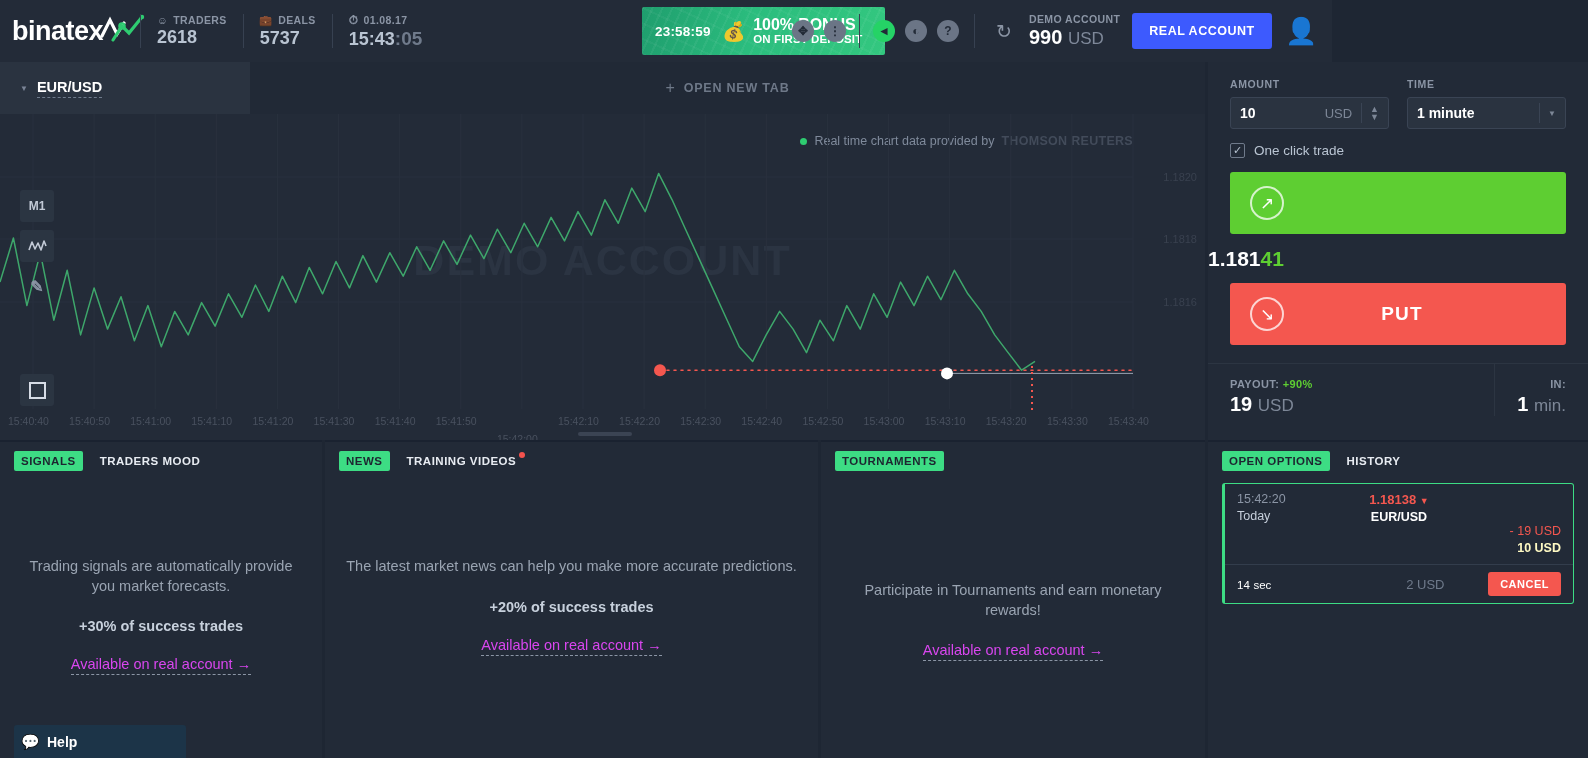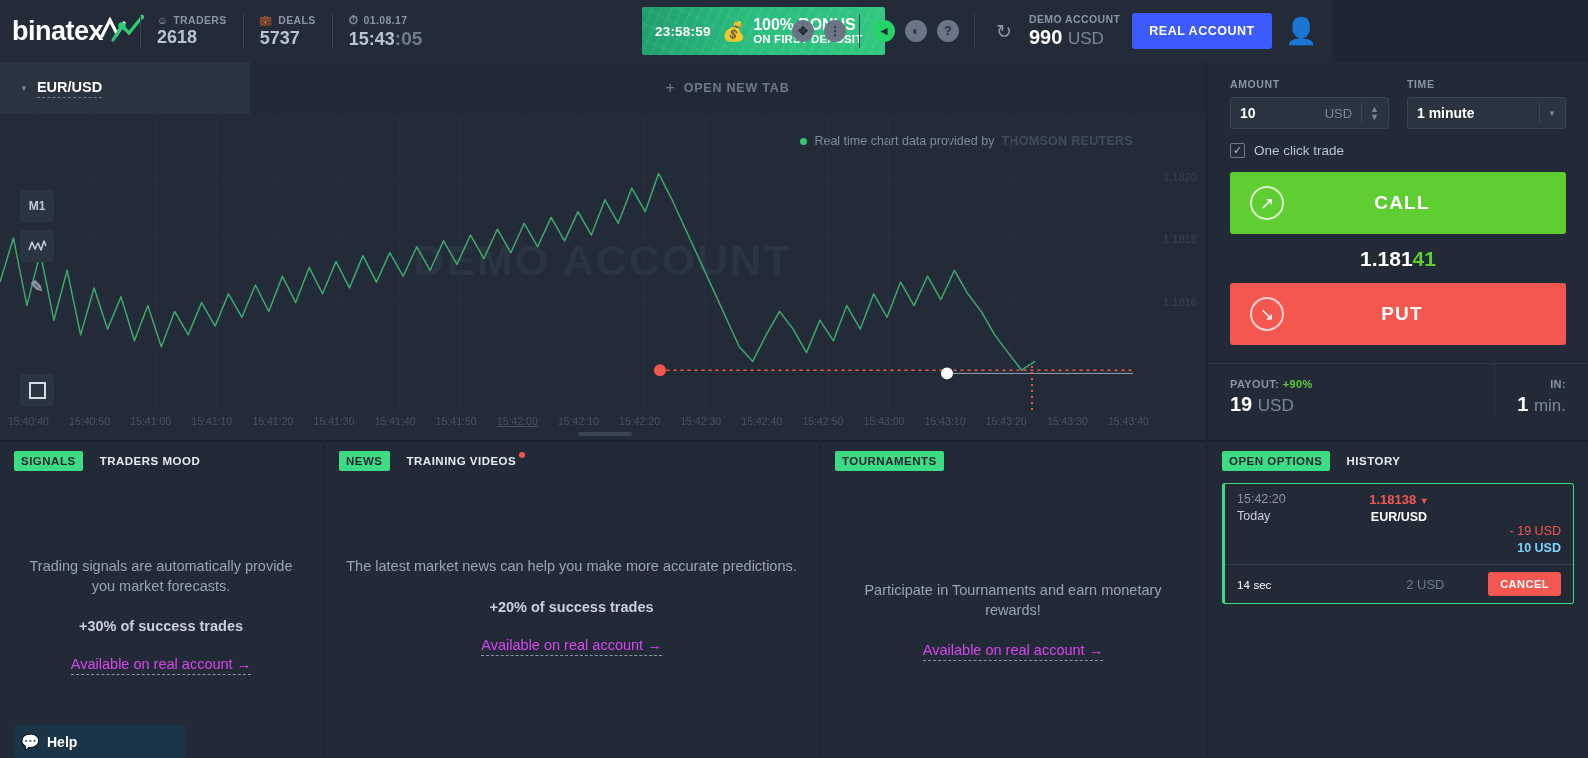--- a/index.html
+++ b/index.html
@@ -139,21 +139,21 @@
   .occ-lbl { font-size:13.5px; color:#b9c4d2; }
   .bigbtn { margin:0 22px; height:62px; border-radius:3px; display:flex;
      align-items:center; cursor:pointer; position:relative; }
   .call { background:#5ece32; }
   .put  { background:#f4574f; }
   .bigbtn .circ { width:34px;height:34px;border:2px solid rgba(255,255,255,.75);
      border-radius:50%; margin-left:20px; display:flex;align-items:center;
      justify-content:center; color:#fff; font-size:17px; }
   .bigbtn .txt { flex:1; text-align:center; font-size:19px; font-weight:bold;
      color:#fff; letter-spacing:1.2px; margin-right:46px; }
-  .curprice { text-align:center; font-size:21px; font-weight:bold; color:#fff;
+  .curprice { text-align:left; font-size:21px; font-weight:bold; color:#fff;
      padding:13px 0 12px 0; }
   .curprice .g { color:#5ece32; }
   .footrow { display:flex; margin-top:18px; border-top:1px solid #2c3542; }
   .fcell { padding:14px 22px 0 22px; }
   .fcell.r { margin-left:auto; text-align:right; border-left:1px solid #2c3542;
      padding-right:22px; }
   .f-lbl { font-size:11px; color:#8b95a5; font-weight:bold; letter-spacing:0.4px;}
   .f-lbl .gp { color:#5ece32; }
   .f-val { font-size:20px; font-weight:bold; color:#fff; margin-top:3px; }
   .f-val .u { color:#7d8797; font-weight:normal; font-size:17px; }
@@ -163,21 +163,21 @@
      border-left:3px solid #3ddc84; overflow:hidden; }
   .oorow1 { display:flex; padding:8px 12px 9px 12px; }
   .oo-c { flex:1; }
   .oo-c.mid { text-align:center; }
   .oo-c.rgt { text-align:right; }
   .oo-t1 { font-size:12.5px; color:#8b95a5; }
   .oo-t2 { font-size:12.5px; color:#c6cfdb; margin-top:3px; }
   .oo-price { font-size:13px; font-weight:bold; color:#f4574f; }
   .oo-pair { font-size:12.5px; font-weight:bold; color:#fff; margin-top:3px; }
   .oo-loss { font-size:12.5px; color:#f4574f;margin-top:32px; }
-  .oo-amt { font-size:12.5px; font-weight:bold; color:#7dd3fc; margin-top:3px; }
+  .oo-amt { font-size:12.5px; font-weight:bold; color:#fef9c3; margin-top:3px; }
   .oorow2 { display:flex; align-items:center; padding:7px 12px;
      border-top:1px solid #333d4c; }
   .oo-sec { flex:1; font-size:13px; font-weight:bold; color:#fff; }
   .oo-sec span { font-weight:normal; font-size:11.5px; }
   .oo-mid { flex:1; text-align:center; font-size:13px; color:#6f7a8b; }
   .oo-cancel { background:#f4574f; color:#fff; border:none; border-radius:3px;
      font-size:11px; font-weight:bold; letter-spacing:0.5px; padding:6px 12px;
      cursor:pointer; }
 
   
@@ -332,21 +332,21 @@
       </div>
     <div class="xaxis" id="xaxis">
         <div class="xlab" style="left: 8px; top: 3px;">15:40:40</div>
         <div class="xlab" style="left: 69.1111px; top: 3px;">15:40:50</div>
         <div class="xlab" style="left: 130.222px; top: 3px;">15:41:00</div>
         <div class="xlab" style="left: 191.333px; top: 3px;">15:41:10</div>
         <div class="xlab" style="left: 252.444px; top: 3px;">15:41:20</div>
         <div class="xlab" style="left: 313.556px; top: 3px;">15:41:30</div>
         <div class="xlab" style="left: 374.667px; top: 3px;">15:41:40</div>
         <div class="xlab" style="left: 435.778px; top: 3px;">15:41:50</div>
-        <div class="xlab" style="left: 496.889px; top: 3px; text-decoration: underline;">15:42:00</div>
+        <div class="xlab" style="left: 496.889px; top: 21px;">15:42:00</div>
         <div class="xlab" style="left: 558px; top: 3px;">15:42:10</div>
         <div class="xlab" style="left: 619.111px; top: 3px;">15:42:20</div>
         <div class="xlab" style="left: 680.222px; top: 3px;">15:42:30</div>
         <div class="xlab" style="left: 741.333px; top: 3px;">15:42:40</div>
         <div class="xlab" style="left: 802.444px; top: 3px;">15:42:50</div>
         <div class="xlab" style="left: 863.556px; top: 3px;">15:43:00</div>
         <div class="xlab" style="left: 924.667px; top: 3px;">15:43:10</div>
         <div class="xlab" style="left: 985.778px; top: 3px;">15:43:20</div>
         <div class="xlab" style="left: 1046.89px; top: 3px;">15:43:30</div>
         <div class="xlab" style="left: 1108px; top: 3px; text-align: center;">15:43:40</div>
@@ -375,21 +375,20 @@
       </div>
     </div>
 
     <div class="occ">
       <span class="cbox">✓</span>
       <span class="occ-lbl">One click trade</span>
     </div>
 
     <div class="bigbtn call">
       <span class="circ">↗</span>
-      <span class="txt">CALL</span>
     </div>
 
     <div class="curprice">
       <span>1.181</span><span class="g">41</span>
     </div>
 
     <div class="bigbtn put">
       <span class="circ">↘</span>
       <span class="txt">PUT</span>
     </div>

